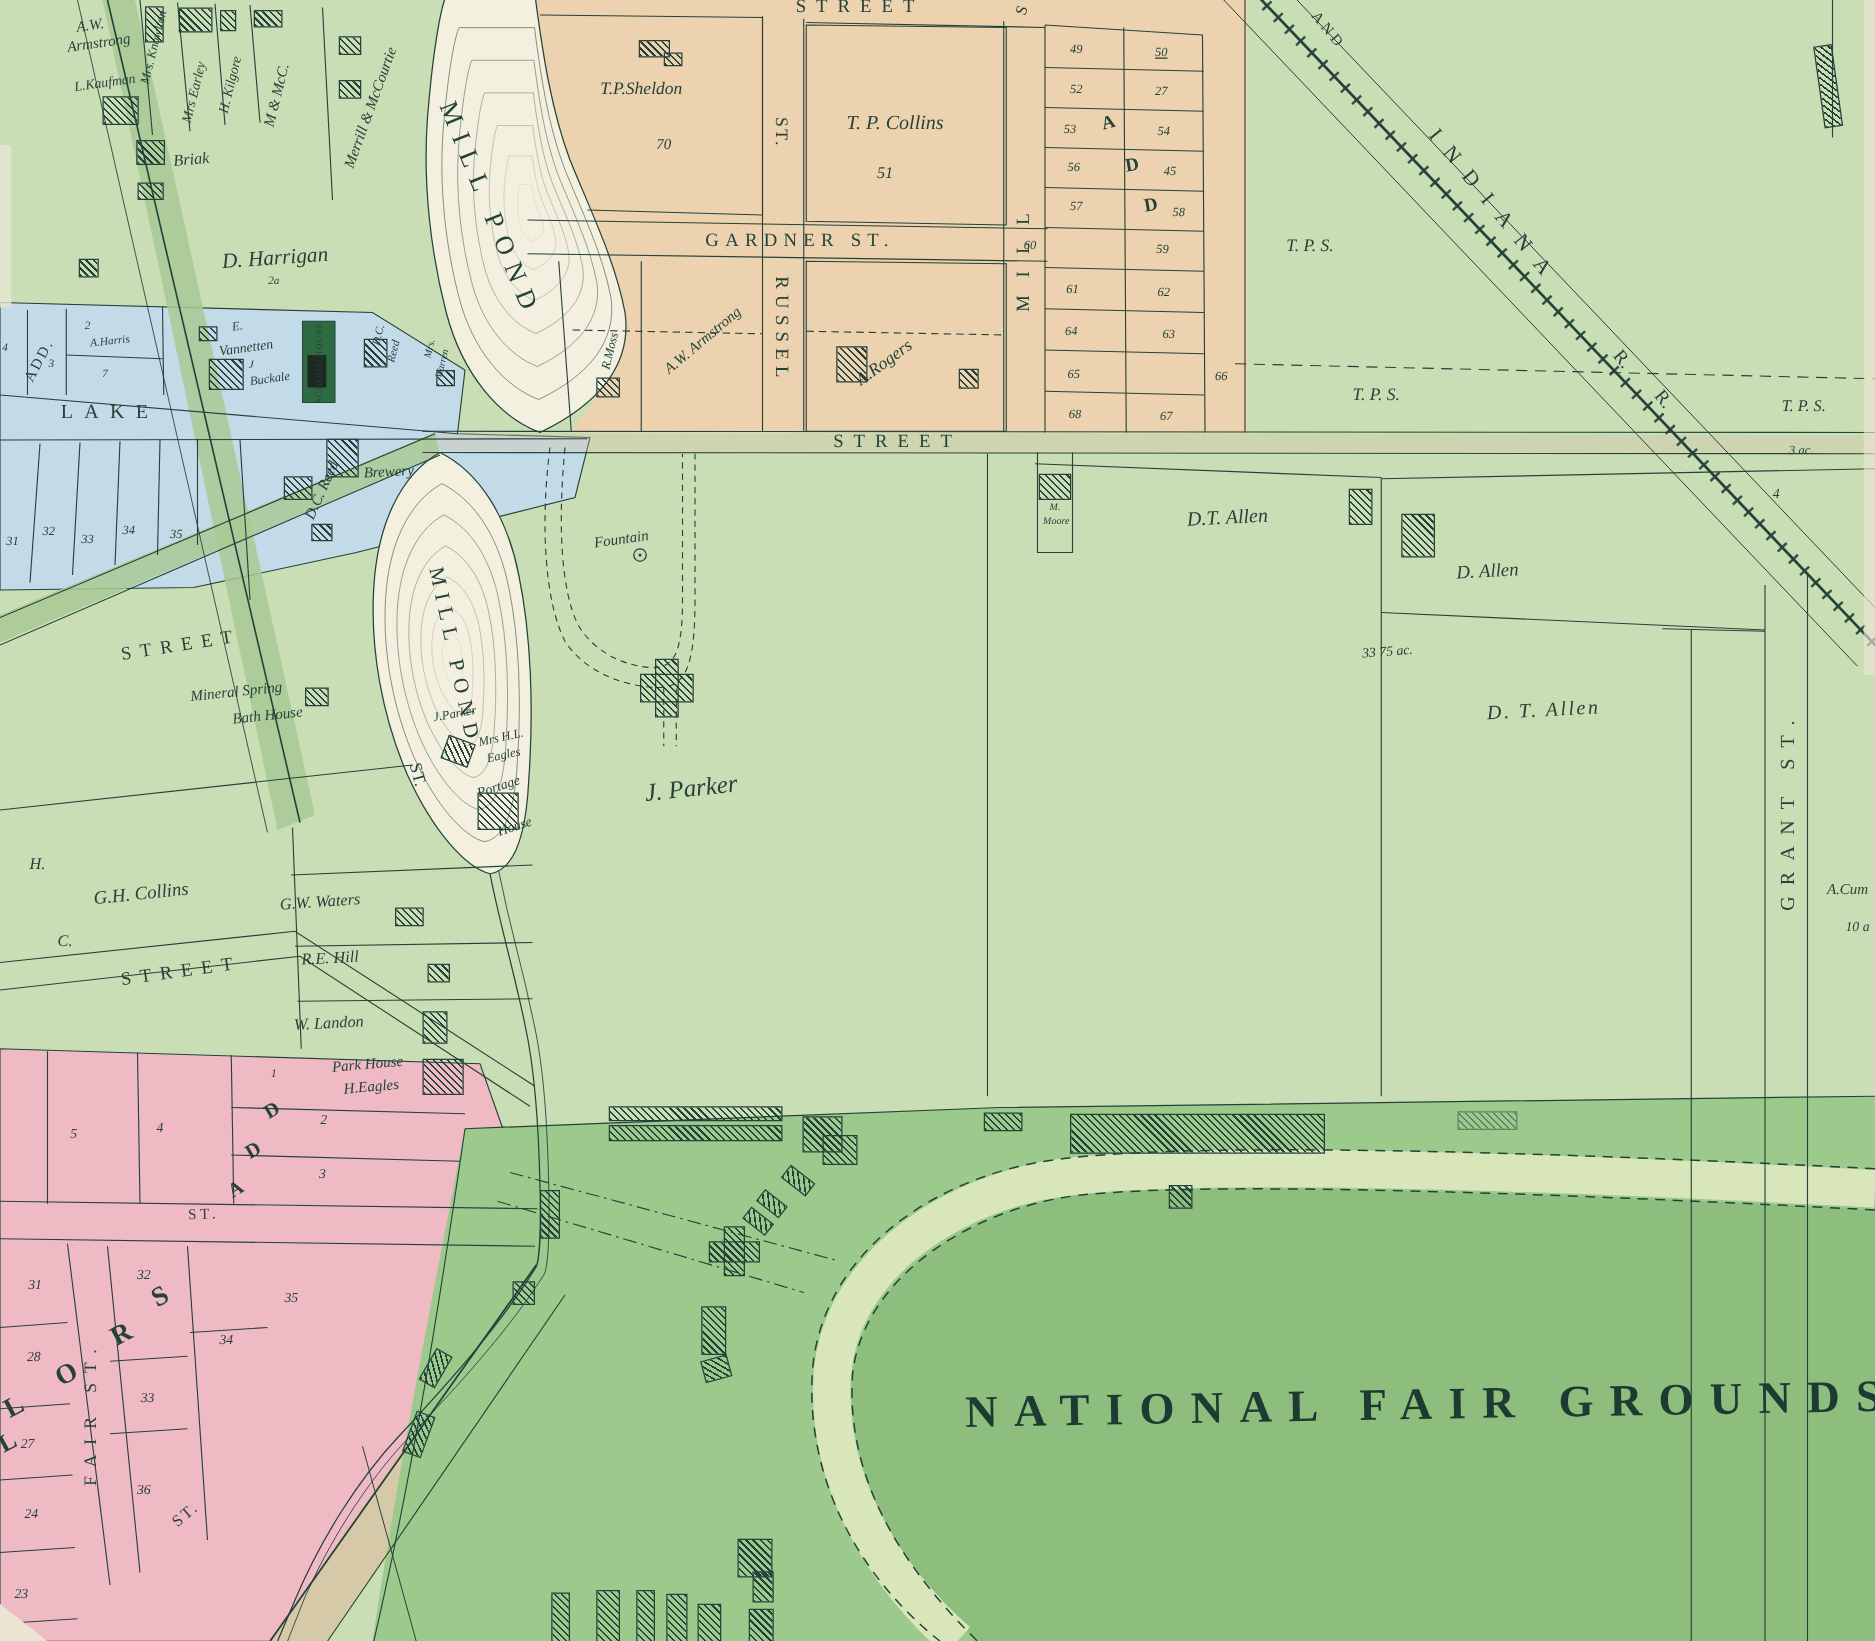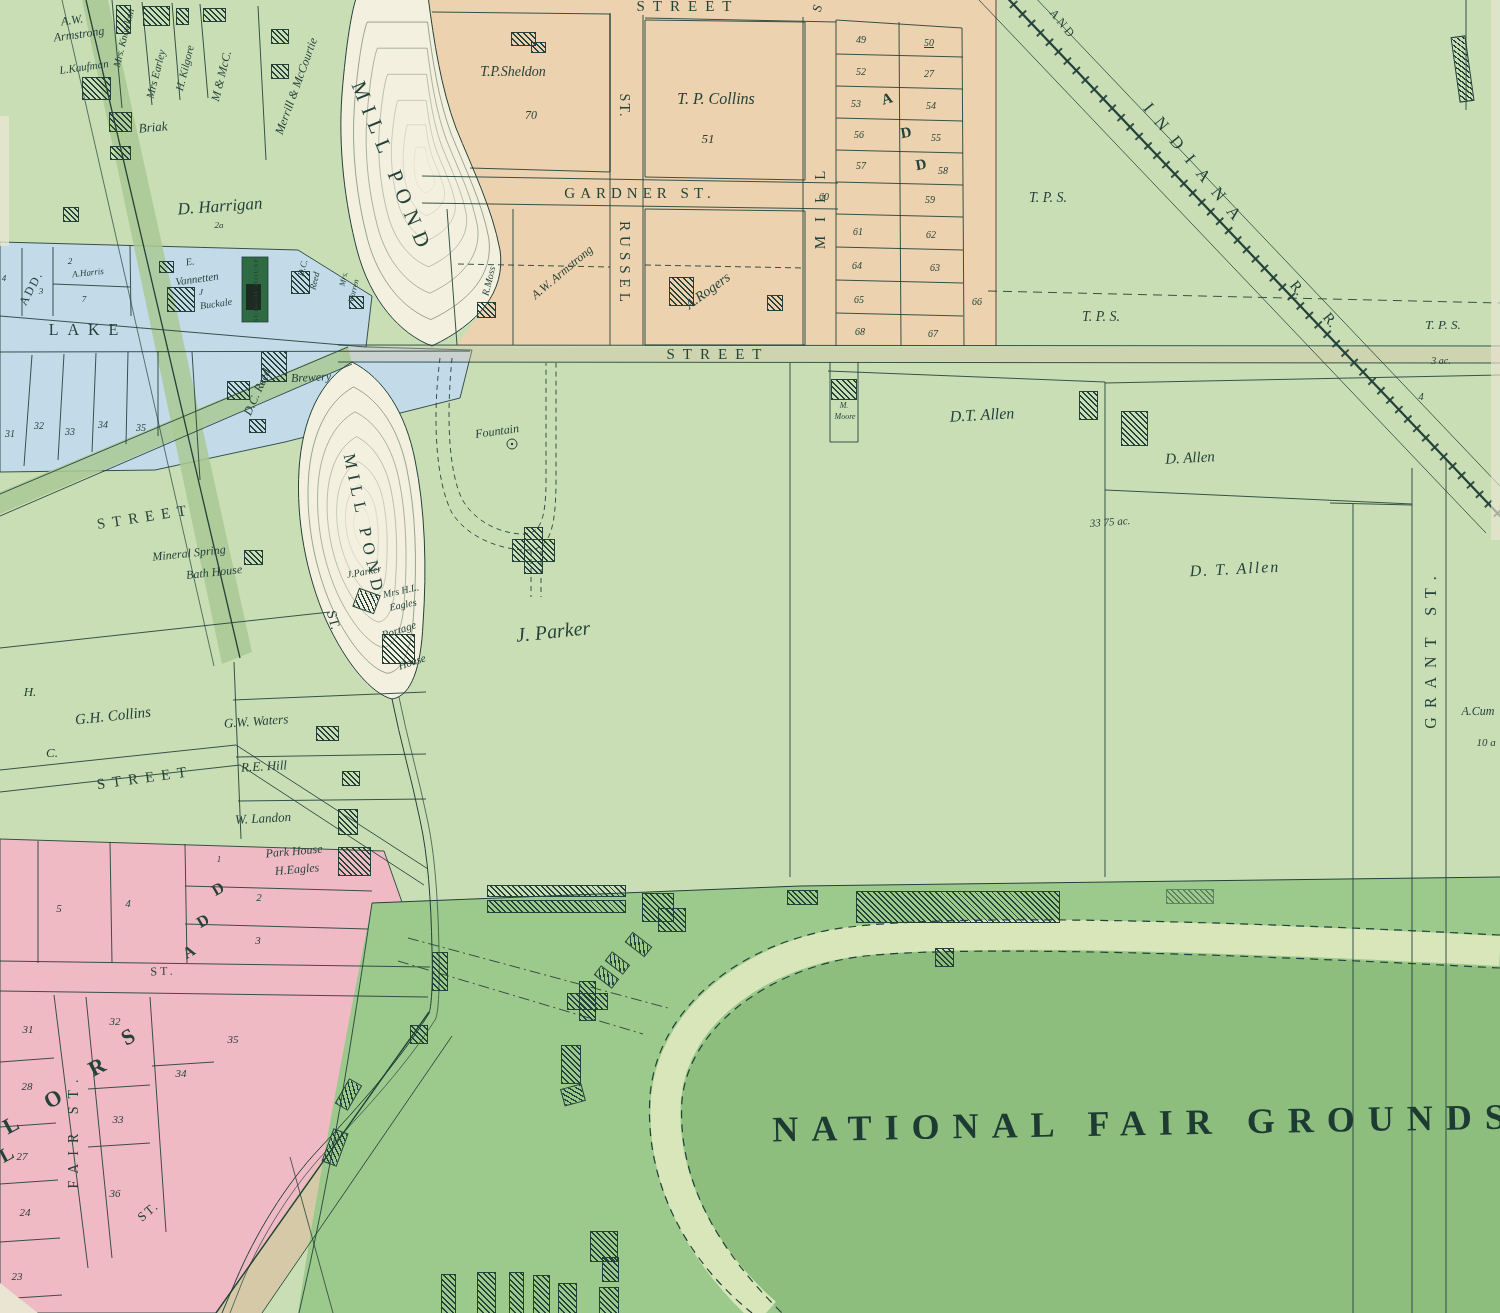--- a/index.html
+++ b/index.html
@@ -287,21 +287,21 @@
       <div class="lbl i" style="left: 489px; top: 281px; font-size: 10px; transform: translate(-50%, -50%) rotate(-76deg);">R.Moss</div>
       <div class="lbl i" style="left: 562px; top: 272px; font-size: 12px; transform: translate(-50%, -50%) rotate(-40deg);">A.W. Armstrong</div>
       <div class="lbl i" style="left: 708px; top: 291px; font-size: 14px; transform: translate(-50%, -50%) rotate(-36deg);">A.Rogers</div>
       <div class="lbl i" style="left: 861px; top: 40px; font-size: 10px; transform: translate(-50%, -50%) rotate(0deg);">49</div>
       <div class="lbl i" style="left: 929px; top: 43px; font-size: 10px; transform: translate(-50%, -50%) rotate(0deg); text-decoration: underline;">50</div>
       <div class="lbl i" style="left: 861px; top: 72px; font-size: 10px; transform: translate(-50%, -50%) rotate(0deg);">52</div>
       <div class="lbl i" style="left: 929px; top: 74px; font-size: 10px; transform: translate(-50%, -50%) rotate(0deg);">27</div>
       <div class="lbl i" style="left: 856px; top: 104px; font-size: 10px; transform: translate(-50%, -50%) rotate(0deg);">53</div>
       <div class="lbl i" style="left: 931px; top: 106px; font-size: 10px; transform: translate(-50%, -50%) rotate(0deg);">54</div>
       <div class="lbl i" style="left: 859px; top: 135px; font-size: 10px; transform: translate(-50%, -50%) rotate(0deg);">56</div>
-      <div class="lbl i" style="left: 936px; top: 138px; font-size: 10px; transform: translate(-50%, -50%) rotate(0deg);">55</div>
+      <div class="lbl i" style="left: 936px; top: 138px; font-size: 10px; transform: translate(-50%, -50%) rotate(0deg);">45</div>
       <div class="lbl i" style="left: 861px; top: 166px; font-size: 10px; transform: translate(-50%, -50%) rotate(0deg);">57</div>
       <div class="lbl i" style="left: 943px; top: 171px; font-size: 10px; transform: translate(-50%, -50%) rotate(0deg);">58</div>
       <div class="lbl i" style="left: 824px; top: 197px; font-size: 10px; transform: translate(-50%, -50%) rotate(0deg);">60</div>
       <div class="lbl i" style="left: 930px; top: 200px; font-size: 10px; transform: translate(-50%, -50%) rotate(0deg);">59</div>
       <div class="lbl i" style="left: 858px; top: 232px; font-size: 10px; transform: translate(-50%, -50%) rotate(0deg);">61</div>
       <div class="lbl i" style="left: 931px; top: 235px; font-size: 10px; transform: translate(-50%, -50%) rotate(0deg);">62</div>
       <div class="lbl i" style="left: 857px; top: 266px; font-size: 10px; transform: translate(-50%, -50%) rotate(0deg);">64</div>
       <div class="lbl i" style="left: 935px; top: 268px; font-size: 10px; transform: translate(-50%, -50%) rotate(0deg);">63</div>
       <div class="lbl i" style="left: 859px; top: 300px; font-size: 10px; transform: translate(-50%, -50%) rotate(0deg);">65</div>
       <div class="lbl i" style="left: 937px; top: 302px; font-size: 10px; transform: translate(-50%, -50%) rotate(0deg); margin-left: 40px;">66</div>

